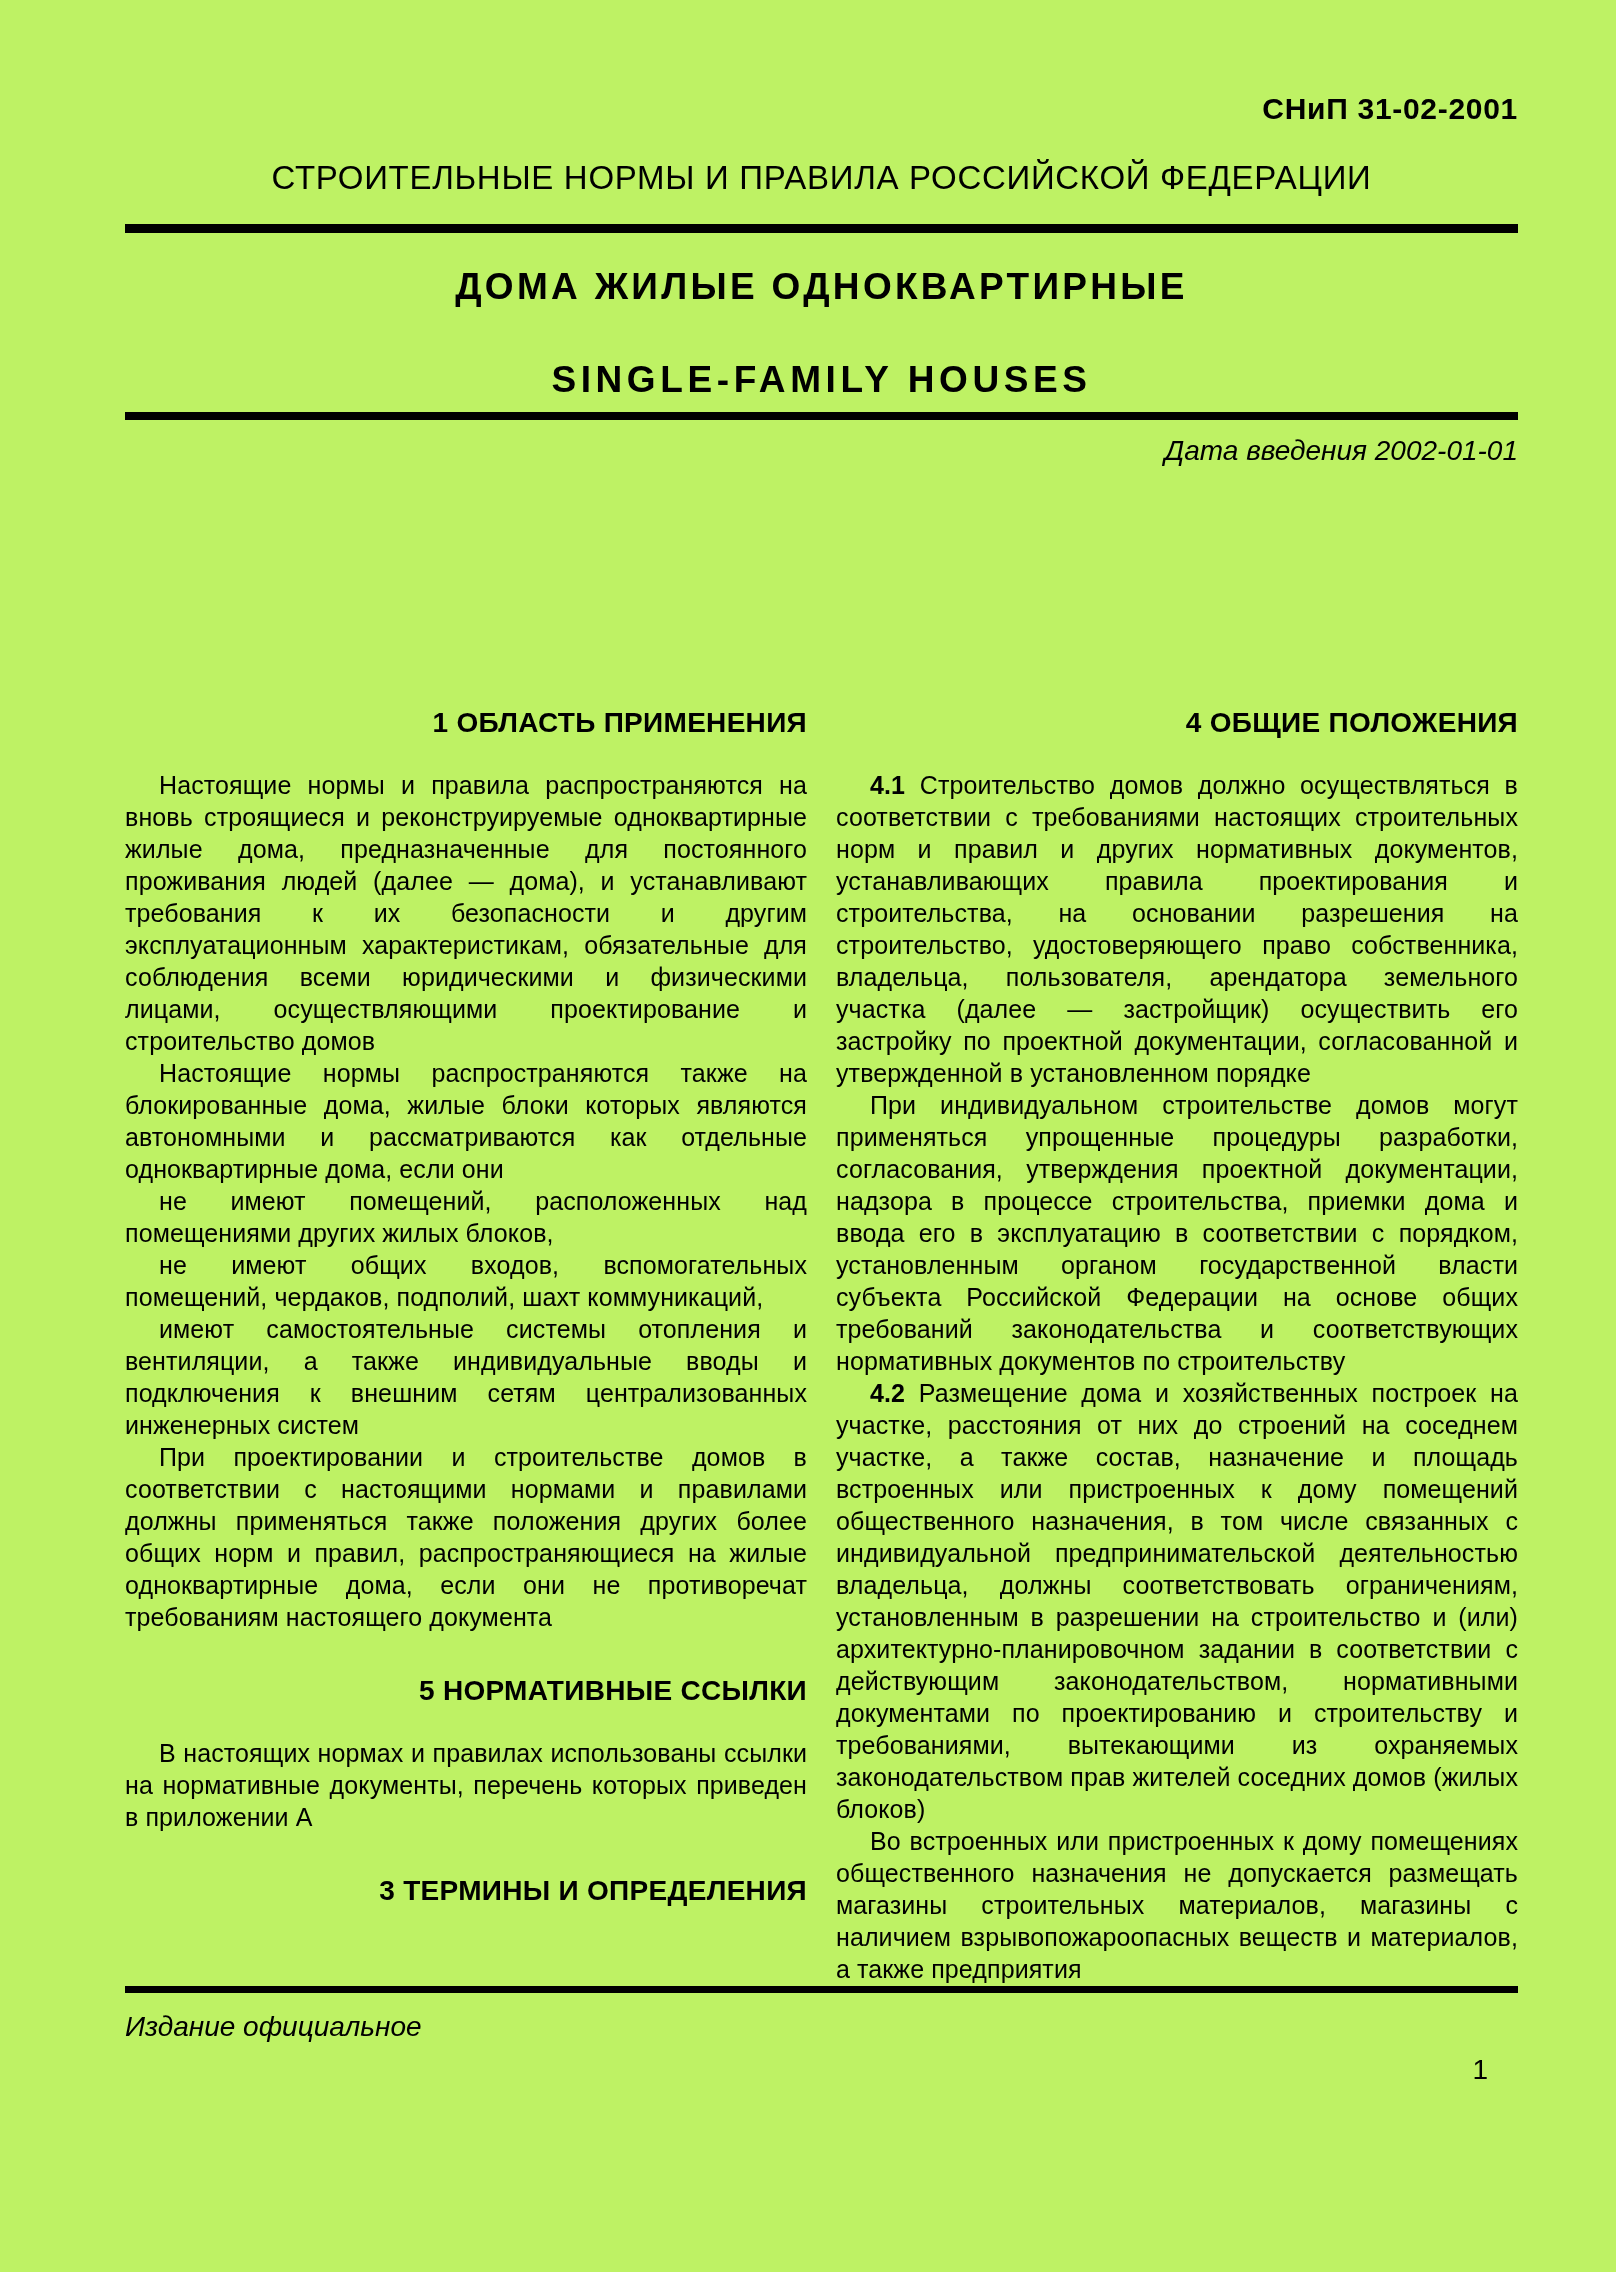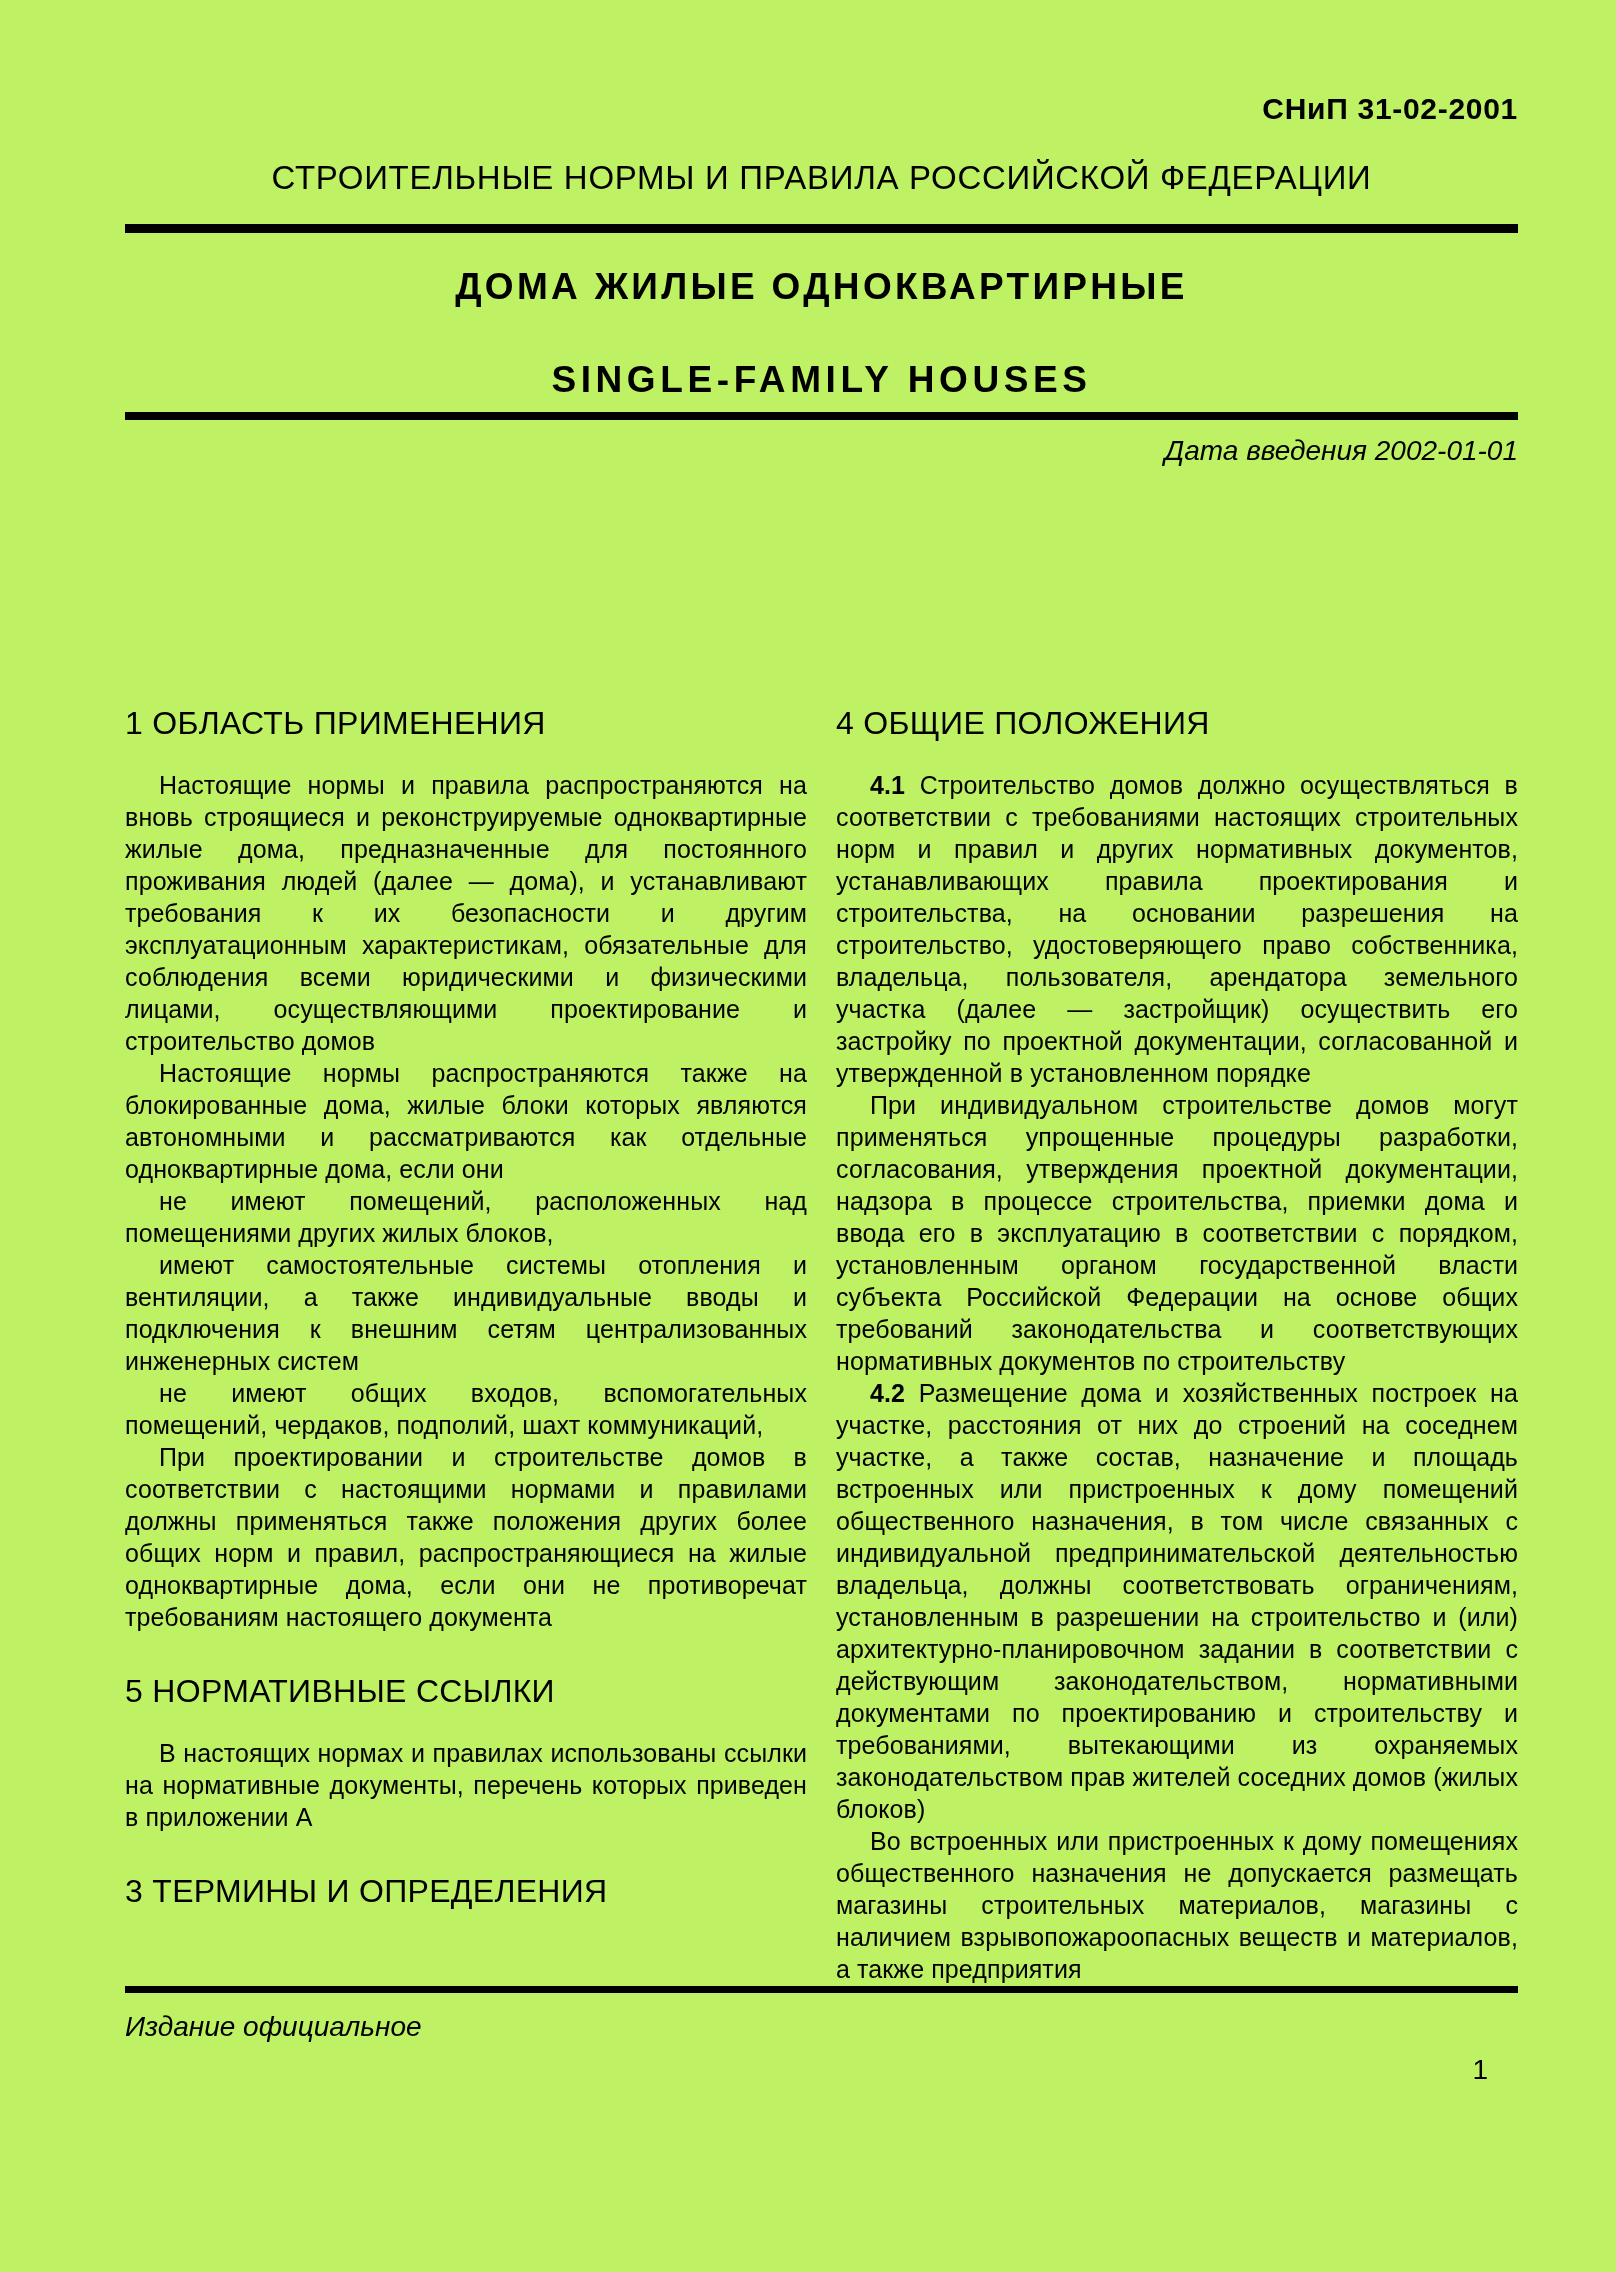--- a/index.html
+++ b/index.html
@@ -61,23 +61,23 @@
   }
   .columns {
     margin-top: 240px;
     display: flex;
     gap: 29px;
     height: 1280px;
     overflow: hidden;
   }
   .col { flex: 1 1 0; min-width: 0; }
   .section-heading {
-    font-size: 32px;
-    font-weight: normal;
-    text-align: left;
+    font-size: 28px;
+    font-weight: bold;
+    text-align: right;
     letter-spacing: 0.3px;
     margin: 42px 0 30px 0;
     line-height: 32px;
   }
   .col .section-heading:first-child { margin-top: 0; }
   .col p {
     margin: 0;
     font-size: 25px;
     line-height: 32px;
     text-align: justify;
@@ -125,22 +125,22 @@
 
   <div class="intro-date">Дата введения 2002-01-01</div>
 
   <div class="columns">
 
     <section class="col">
       <div class="section-heading">1 ОБЛАСТЬ ПРИМЕНЕНИЯ</div>
       <p>Настоящие нормы и правила распространяются на вновь строящиеся и реконструируемые одноквартирные жилые дома, предназначенные для постоянного проживания людей (далее — дома), и устанавливают требования к их безопасности и другим эксплуатационным характеристикам, обязательные для соблюдения всеми юридическими и физическими лицами, осуществляющими проектирование и строительство домов</p>
       <p>Настоящие нормы распространяются также на блокированные дома, жилые блоки которых являются автономными и рассматриваются как отдельные одноквартирные дома, если они</p>
       <p>не имеют помещений, расположенных над помещениями других жилых блоков,</p>
+      <p>не имеют общих входов, вспомогательных помещений, чердаков, подполий, шахт коммуникаций,</p>
       <p>имеют самостоятельные системы отопления и вентиляции, а также индивидуальные вводы и подключения к внешним сетям централизованных инженерных систем</p>
-      <p>не имеют общих входов, вспомогательных помещений, чердаков, подполий, шахт коммуникаций,</p>
       <p>При проектировании и строительстве домов в соответствии с настоящими нормами и правилами должны применяться также положения других более общих норм и правил, распространяющиеся на жилые одноквартирные дома, если они не противоречат требованиям настоящего документа</p>
 
       <div class="section-heading">5 НОРМАТИВНЫЕ ССЫЛКИ</div>
       <p>В настоящих нормах и правилах использованы ссылки на нормативные документы, перечень которых приведен в приложении А</p>
 
       <div class="section-heading">3 ТЕРМИНЫ И ОПРЕДЕЛЕНИЯ</div>
 
     </section>
 
     <section class="col">

